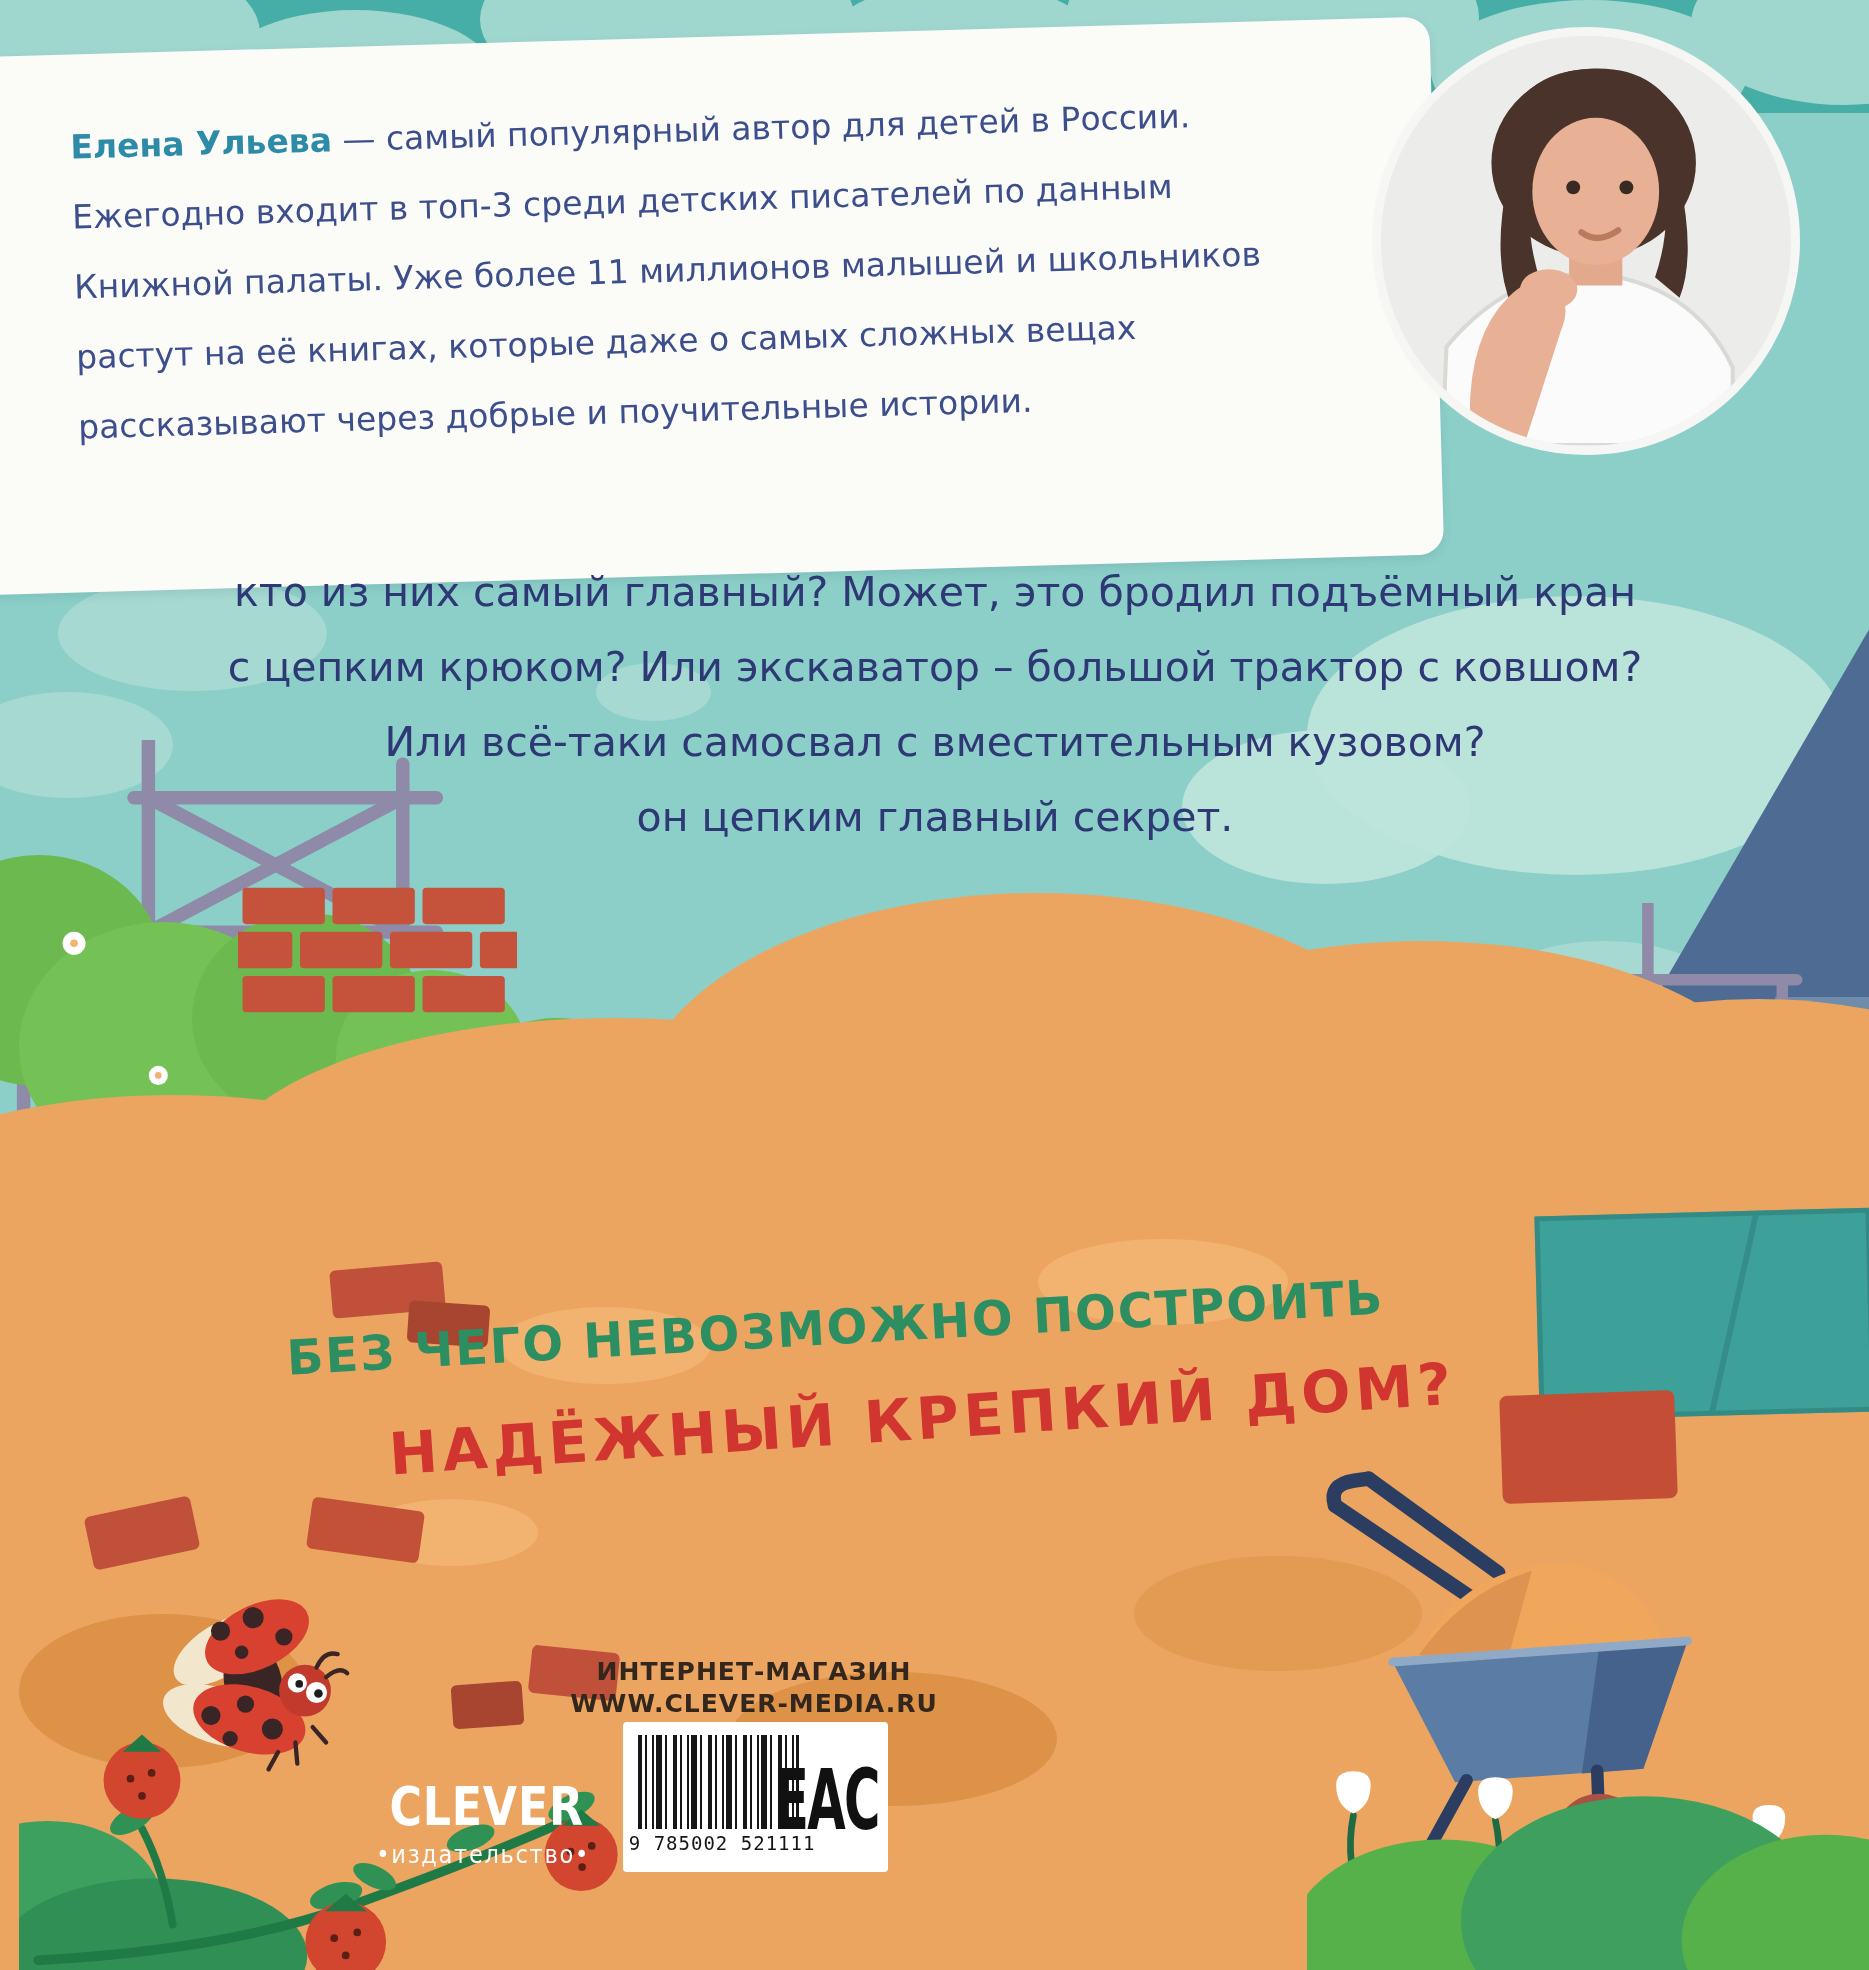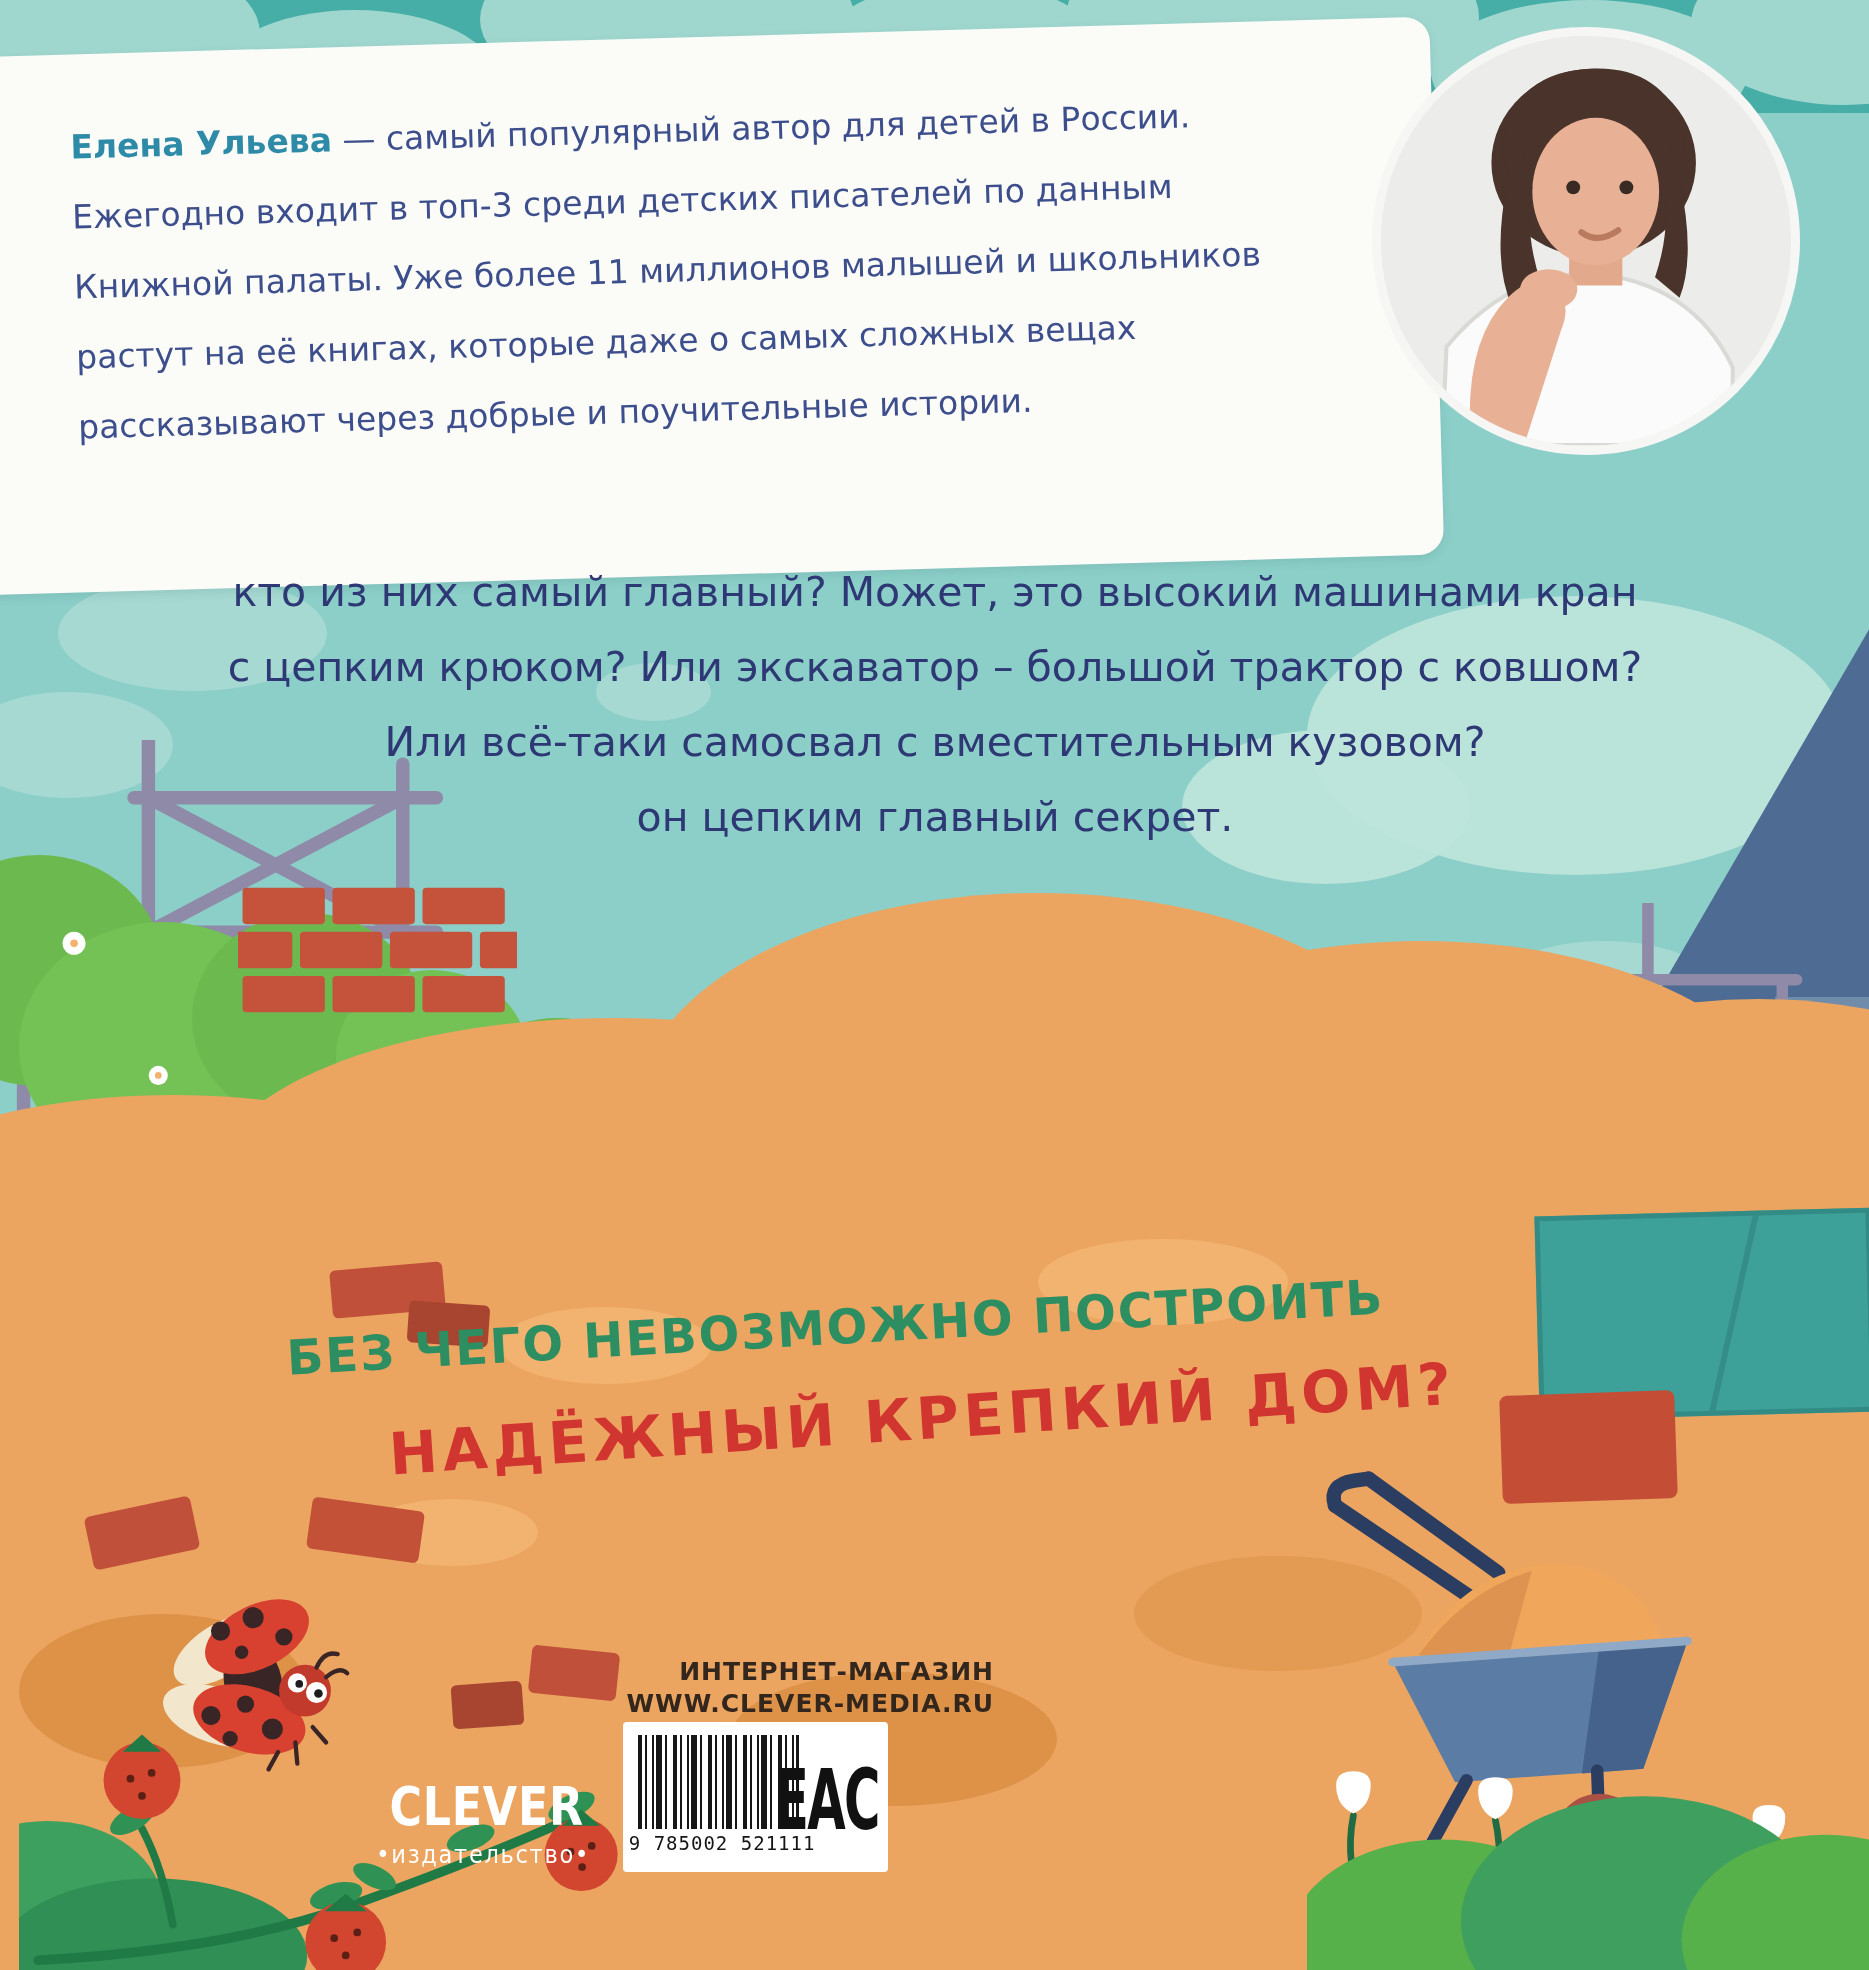--- a/index.html
+++ b/index.html
@@ -44,21 +44,21 @@
   #dumpster-brick{left:1501px;top:1393px;width:175px;height:108px;background:#c34e35;
     border-radius:7.7px;transform:rotate(-2deg);}
   
   #headline-1{left:163px;top:1299px;width:1345px;text-align:center;
     font-size:48px;font-weight:bold;letter-spacing:1.9px;color:#2d8e62;
     transform:rotate(-3.2deg);white-space:nowrap;}
   #headline-2{left:250px;top:1385px;width:1345px;text-align:center;
     font-size:58px;font-weight:bold;letter-spacing:4.8px;color:#d13530;
     transform:rotate(-3.8deg);white-space:nowrap;}
   
-  #shop{left:514px;top:1656px;width:480px;text-align:right;color:#33261c;}
+  #shop{left:514px;top:1656px;width:480px;text-align:center;color:#33261c;}
   #shop div{font-size:25px;font-weight:bold;line-height:32px;letter-spacing:1px;white-space:nowrap;}
   #publisher{left:360px;top:1775px;width:327px;color:#ffffff;}
   #publisher .logo{font-size:54px;font-weight:bold;letter-spacing:1px;transform:scaleX(.82);transform-origin:center;}
   #publisher .sub{font-size:25px;letter-spacing:1.9px;margin-top:1.9px;transform:scaleX(.9);transform-origin:center;}
   #barcode-panel{left:623px;top:1722px;width:265px;height:150px;background:#ffffff;border-radius:3.8px;}
   #barcode-bars{position:absolute;left:15.4px;top:12.5px;width:161px;height:94px;
     background:repeating-linear-gradient(90deg,
       #161616 0 3.8px,#ffffff 3.8px 6.7px,#161616 6.7px 8.6px,#ffffff 8.6px 14.4px,
       #161616 14.4px 16.3px,#ffffff 16.3px 18px,#161616 18px 24px,#ffffff 24px 27px,
       #161616 27px 29px,#ffffff 29px 35px);}
@@ -189,21 +189,21 @@
     <path d="M146,70 Q154,108 146,128 L134,118 Q142,94 138,74 Z" fill="#4a332b"></path>
     <circle cx="94" cy="74" r="3.4" fill="#3a2a24"></circle>
     <circle cx="120" cy="74" r="3.4" fill="#3a2a24"></circle>
     <path d="M98,96 Q106,102 116,95" stroke="#b97a5e" stroke-width="3" fill="none" stroke-linecap="round"></path>
     <path d="M44,200 Q40,150 62,128 Q74,116 84,122 Q94,130 88,144 L70,200 Z" fill="#e8b094"></path>
     <ellipse cx="82" cy="124" rx="14" ry="10" fill="#e8b094"></ellipse>
   </svg>
 </div>
 
 <div class="abs" id="story">
-  <div class="story-line">кто из них самый главный? Может, это высокий машинами кран</div>
+  <div class="story-line">кто из них самый главный? Может, это бродил подъёмный кран</div>
   <div class="story-line">с цепким крюком? Или экскаватор – большой трактор с ковшом?</div>
   <div class="story-line">Или всё-таки самосвал с вместительным кузовом?</div>
   <div class="story-line">он цепким главный секрет.</div>
 </div>
 
 <div class="abs" id="headline-1">БЕЗ ЧЕГО НЕВОЗМОЖНО ПОСТРОИТЬ</div>
 <div class="abs" id="headline-2">НАДЁЖНЫЙ КРЕПКИЙ ДОМ?</div>
 
 <svg class="abs" style="left:1311px;top:1465px;" width="413" height="423" viewBox="0 0 430 440">
   <ellipse cx="180" cy="420" rx="150" ry="14" fill="#d8913f" opacity=".55"></ellipse>

